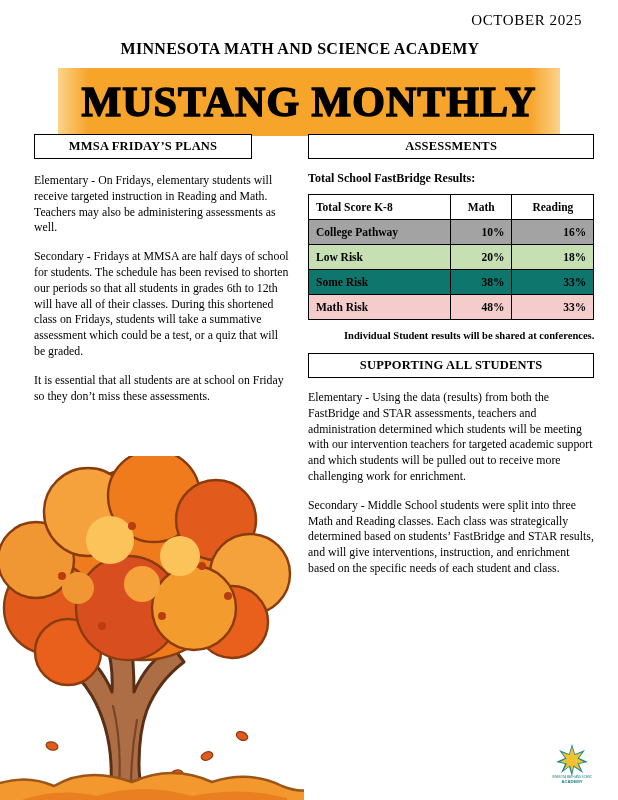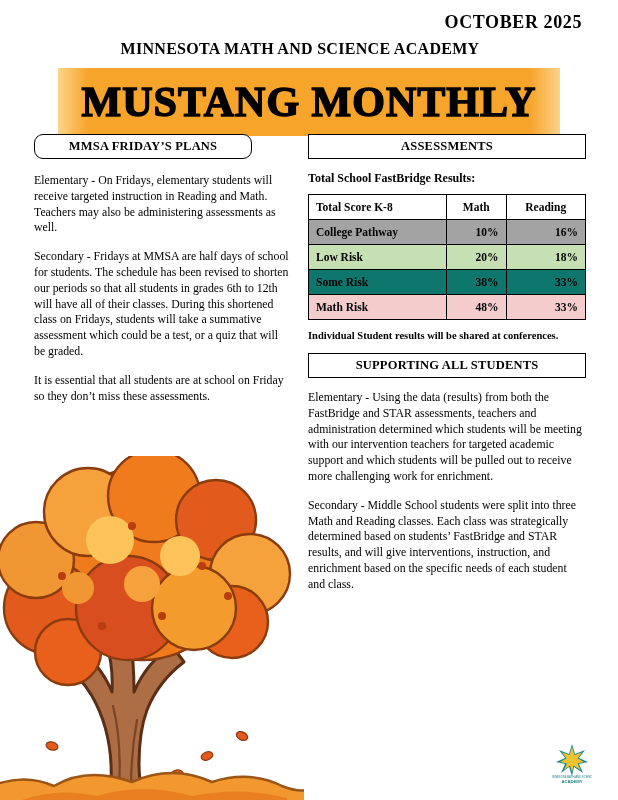--- a/index.html
+++ b/index.html
@@ -1,49 +1,49 @@
 <!DOCTYPE html>
 <html><head>
 <meta charset="utf-8">
 <style>
   * { margin:0; padding:0; box-sizing:border-box; }
   html,body { width:618px; height:800px; }
   body { font-family:"Liberation Serif", serif; background:#ffffff; color:#000; }
   .page { position:relative; width:618px; height:800px; background:#fff; overflow:hidden; }
 
-  .issue-date { position:absolute; top:12px; right:36px; font-weight:bold; font-size:18px; letter-spacing:.6px; }
+  .issue-date { position:absolute; top:12px; right:36px; font-weight:normal; font-size:15px; letter-spacing:.6px; }
   .school-name { position:absolute; top:40px; left:0; right:18px; text-align:center; font-weight:bold; font-size:16px; letter-spacing:.3px; }
 
   .banner { position:absolute; top:68px; left:58px; right:58px; height:68px;
             display:flex; align-items:center; justify-content:center;
             background-image:linear-gradient(90deg,#FBD48A 0%, rgba(0,0,0,0) 6%, rgba(0,0,0,0) 94%, #FBD48A 100%); }
   .banner-title { font-size:42px; font-weight:bold; letter-spacing:1px; line-height:1;
                   -webkit-text-stroke:1.5px #000; white-space:nowrap; }
 
   .columns { position:absolute; top:134px; left:34px; right:32px; display:flex; gap:16px; z-index:2; }
   .col-left { width:258px; flex:0 0 auto; }
   .col-right { flex:1; }
 
   .section-header { border:1.5px solid #000; text-align:center; font-weight:bold;
                     font-size:12.5px; padding:4px 2px; letter-spacing:.2px; background:#fff; }
-  .col-left .section-header { width:218px; margin:0 0 14px 0;border-radius:9px; }
+  .col-left .section-header { width:218px; margin:0 0 14px 0; }
   .col-right .section-header { margin:0 0 12px 0; }
 
   p.body-text { font-size:11.8px; line-height:1.34; margin-bottom:13px; }
 
   .table-caption { font-weight:bold; font-size:12px; margin:1px 0 8px 0; }
 
   table.results { width:100%; border-collapse:collapse; margin-bottom:10px; background:#fff; }
   .results th, .results td { border:1.5px solid #000; font-weight:bold; font-size:11.5px; padding:6px 7px; }
   .results th { text-align:center; background:#fff; }
   .results th:first-child { text-align:left; }
   .results td { text-align:right; }
   .results td:first-child { text-align:left; }
 
-  .footnote { font-weight:bold; font-size:10.5px; white-space:nowrap; margin-bottom:12px; }
+  .footnote { font-weight:bold; font-size:10.5px; white-space:nowrap; margin-bottom:12px;margin-left:36px; }
 
   .tree-wrap { position:absolute; left:-8px; bottom:-4px; width:312px; height:348px; z-index:1; }
 
   .logo { position:absolute; right:26px; bottom:12px; width:40px; text-align:center; z-index:2; }
 </style>
 </head>
 <body>
 
 <div class="page">
 

